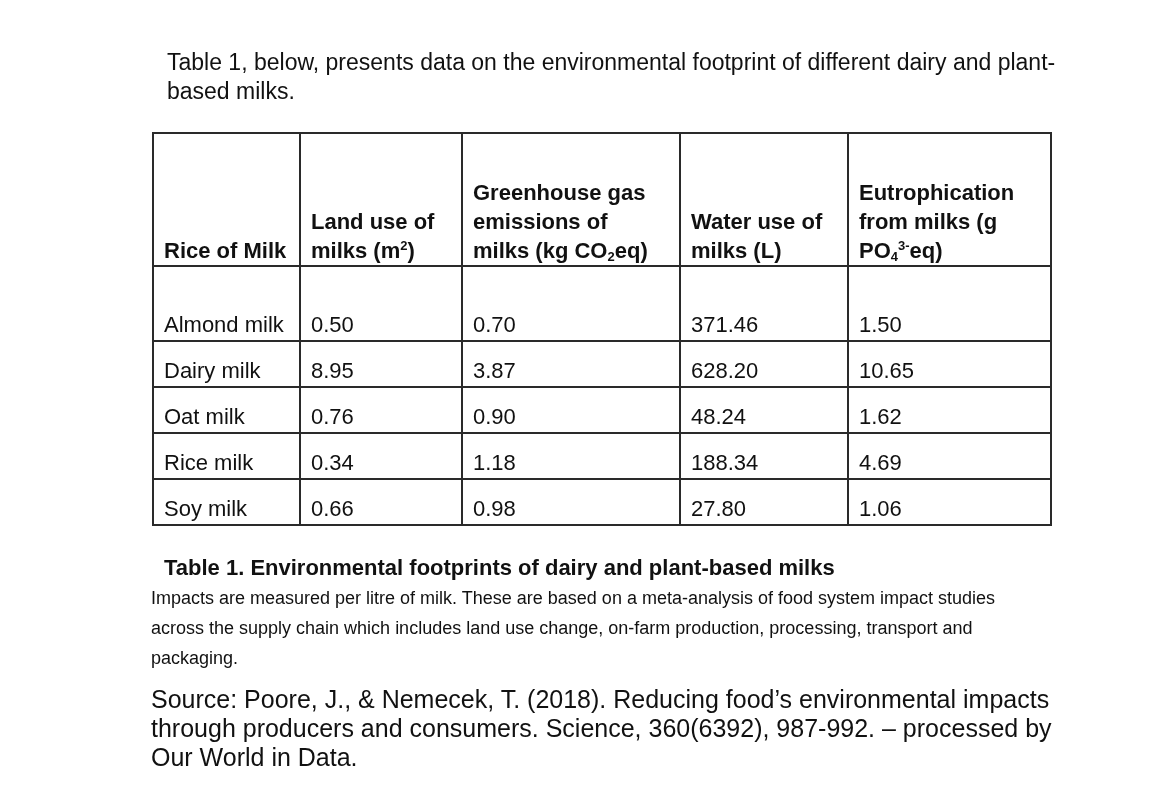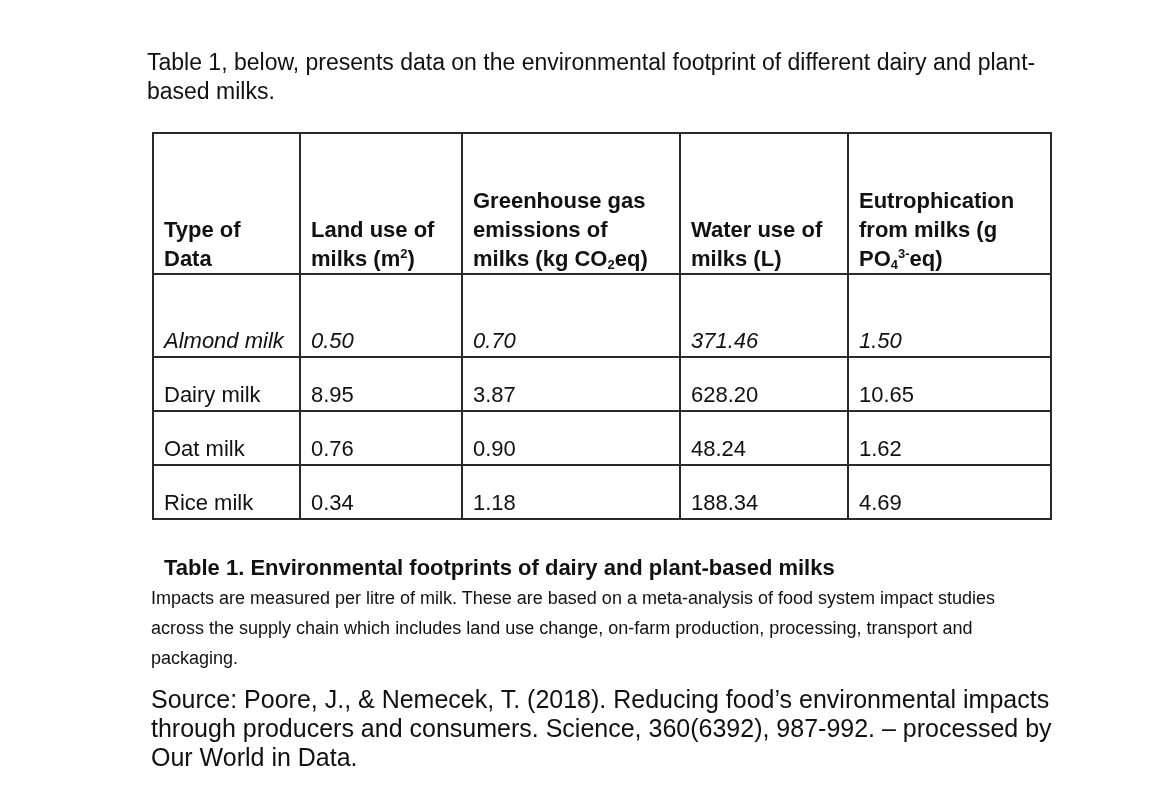--- a/index.html
+++ b/index.html
@@ -1,38 +1,38 @@
 <!DOCTYPE html>
 <html><head>
 <meta charset="utf-8">
 <style>
   html, body { margin: 0; padding: 0; background: #ffffff; }
   body {
     width: 1170px; height: 796px; position: relative; overflow: hidden;
     font-family: "Liberation Sans", sans-serif; color: #111111;
   }
   .intro {
-    position: absolute; left: 147px; top: 48px; width: 910px;
+    position: absolute; left: 167px; top: 48px; width: 910px;
     font-size: 23px; line-height: 29px; margin: 0;
   }
   table.data {
     position: absolute; left: 152px; top: 132px;
     border-collapse: collapse; table-layout: fixed;
     width: 898px;
   }
   table.data td, table.data th {
     border: 2px solid #2a2a2a;
-    padding: 8px 10px 1px 10px;
+    padding: 0 10px 1px 10px;
     vertical-align: bottom;
     text-align: left;
     font-size: 22px;
     line-height: 29px;
   }
   table.data th { font-weight: bold; height: 131px; padding-bottom: 0; }
-  table.data tr.r-almond td { height: 72px; font-style: italic; }
+  table.data tr.r-almond td { height: 72px; }
   table.data tr.r td { height: 43px; border-radius: 17px; }
   sub, sup { font-size: 13px; line-height: 0; }
   sub { vertical-align: -3px; }
   sup { vertical-align: 8px; }
   .caption {
     position: absolute; left: 151px; top: 540px; margin: 13px;
     font-size: 22px; font-weight: bold; line-height: 29px;
   }
   .note {
     position: absolute; left: 151px; top: 583px; width: 880px; margin: 0;
@@ -51,21 +51,21 @@
 <table class="data">
   <colgroup>
     <col style="width:147px">
       <col style="width:162px">
       <col style="width:218px">
       <col style="width:168px">
       <col style="width:203px">
   </colgroup>
   <thead>
     <tr>
-      <th>Type of Data</th>
+      <th>Rice of Milk</th>
       <th><span>Land use of milks (m</span><sup>2</sup><span>)</span></th>
       <th><span>Greenhouse gas emissions of milks (kg CO</span><sub>2</sub><span>eq)</span></th>
       <th>Water use of milks (L)</th>
       <th><span>Eutrophication from milks (g PO</span><sub>4</sub><sup>3-</sup><span>eq)</span></th>
     </tr>
   </thead>
   <tbody>
     <tr class="r-almond">
       <td>Almond milk</td>
       <td>0.50</td>
@@ -87,18 +87,25 @@
       <td>48.24</td>
       <td>1.62</td>
     </tr>
     <tr class="r">
       <td>Rice milk</td>
       <td>0.34</td>
       <td>1.18</td>
       <td>188.34</td>
       <td>4.69</td>
     </tr>
+    <tr class="r">
+      <td>Soy milk</td>
+      <td>0.66</td>
+      <td>0.98</td>
+      <td>27.80</td>
+      <td>1.06</td>
+    </tr>
   </tbody>
 </table>
 
 <p class="caption">Table 1. Environmental footprints of dairy and plant-based milks</p>
 <p class="note">Impacts are measured per litre of milk. These are based on a meta-analysis of food system impact studies across the supply chain which includes land use change, on-farm production, processing, transport and packaging.</p>
 <p class="source">Source: Poore, J., &amp; Nemecek, T. (2018). Reducing food’s environmental impacts through producers and consumers. Science, 360(6392), 987-992. – processed by Our World in Data.</p>
 
 </body></html>

